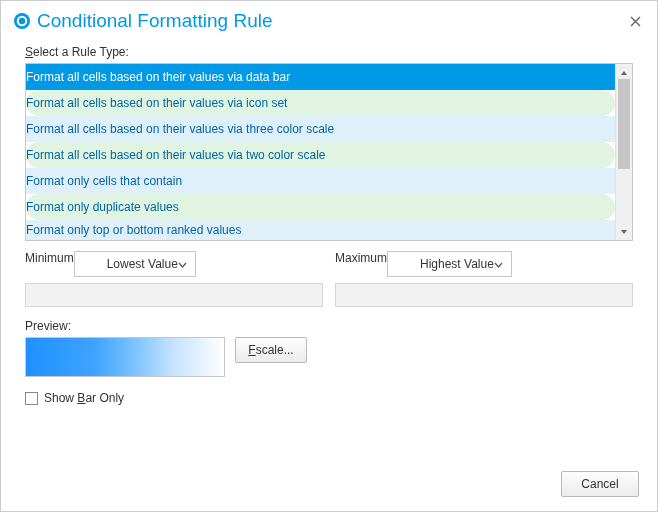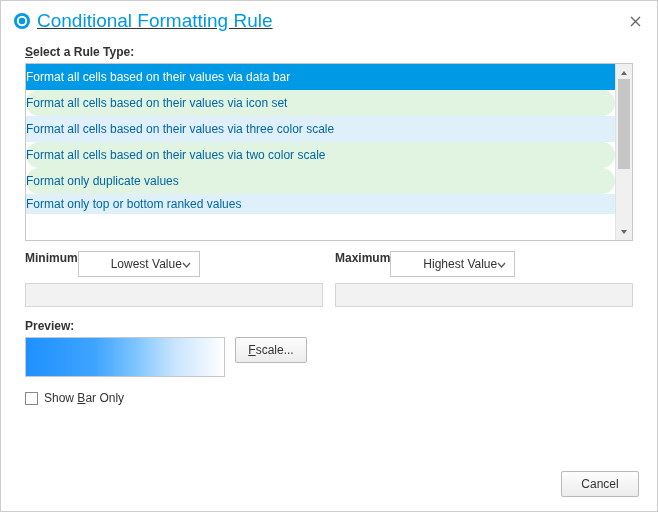--- a/index.html
+++ b/index.html
@@ -19,21 +19,20 @@
     border: 1px solid #ccc;
     box-shadow: 0 6px 20px rgba(0,0,0,0.12);
     display: flex;
     flex-direction: column;
     background: #fff;
   }
   .titlebar {
     display: flex;
     align-items: center;
     padding: 8px 10px 4px 12px;
-    text-decoration: underline;
   }
   .title-icon {
     width: 18px; height: 18px;
     margin-right: 6px;
     display: inline-flex;
     align-items: center; justify-content: center;
   }
   .title-text {
     font-size: 19px;
     color: #0099e6;
@@ -50,21 +49,20 @@
   .content {
     flex: 1;
     padding: 8px 24px 12px 24px;
     display: flex;
     flex-direction: column;
   }
   .label {
     font-size: 12px;
     color: #333;
     margin-bottom: 4px;
-    font-weight: bold;
   }
   .underline { text-decoration: underline; }
   .rule-list-wrap {
     display: flex;
     border: 1px solid #c7c7c7;
     height: 178px;
     margin-bottom: 10px;
   }
   .rule-list {
     flex: 1;
@@ -218,20 +216,21 @@
     <div class="label">
       <span class="underline">S</span><span>elect a Rule Type:</span>
     </div>
 
     <div class="rule-list-wrap">
       <div class="rule-list">
         <div class="rule-item selected">Format all cells based on their values via data bar</div>
         <div class="rule-item alt-green">Format all cells based on their values via icon set</div>
         <div class="rule-item alt-blue">Format all cells based on their values via three color scale</div>
         <div class="rule-item alt-green">Format all cells based on their values via two color scale</div>
+        <div class="rule-item alt-blue">Format only cells that contain</div>
         <div class="rule-item alt-green">Format only duplicate values</div>
         <div class="rule-item alt-blue partial">Format only top or bottom ranked values</div>
       </div>
       <div class="scrollbar">
         <div class="sb-arrow">
           <svg width="8" height="6" viewBox="0 0 8 6">
               <path d="M4 1 L7 5 L1 5 Z" fill="#666"></path>
             </svg>
         </div>
         <div class="sb-track">

